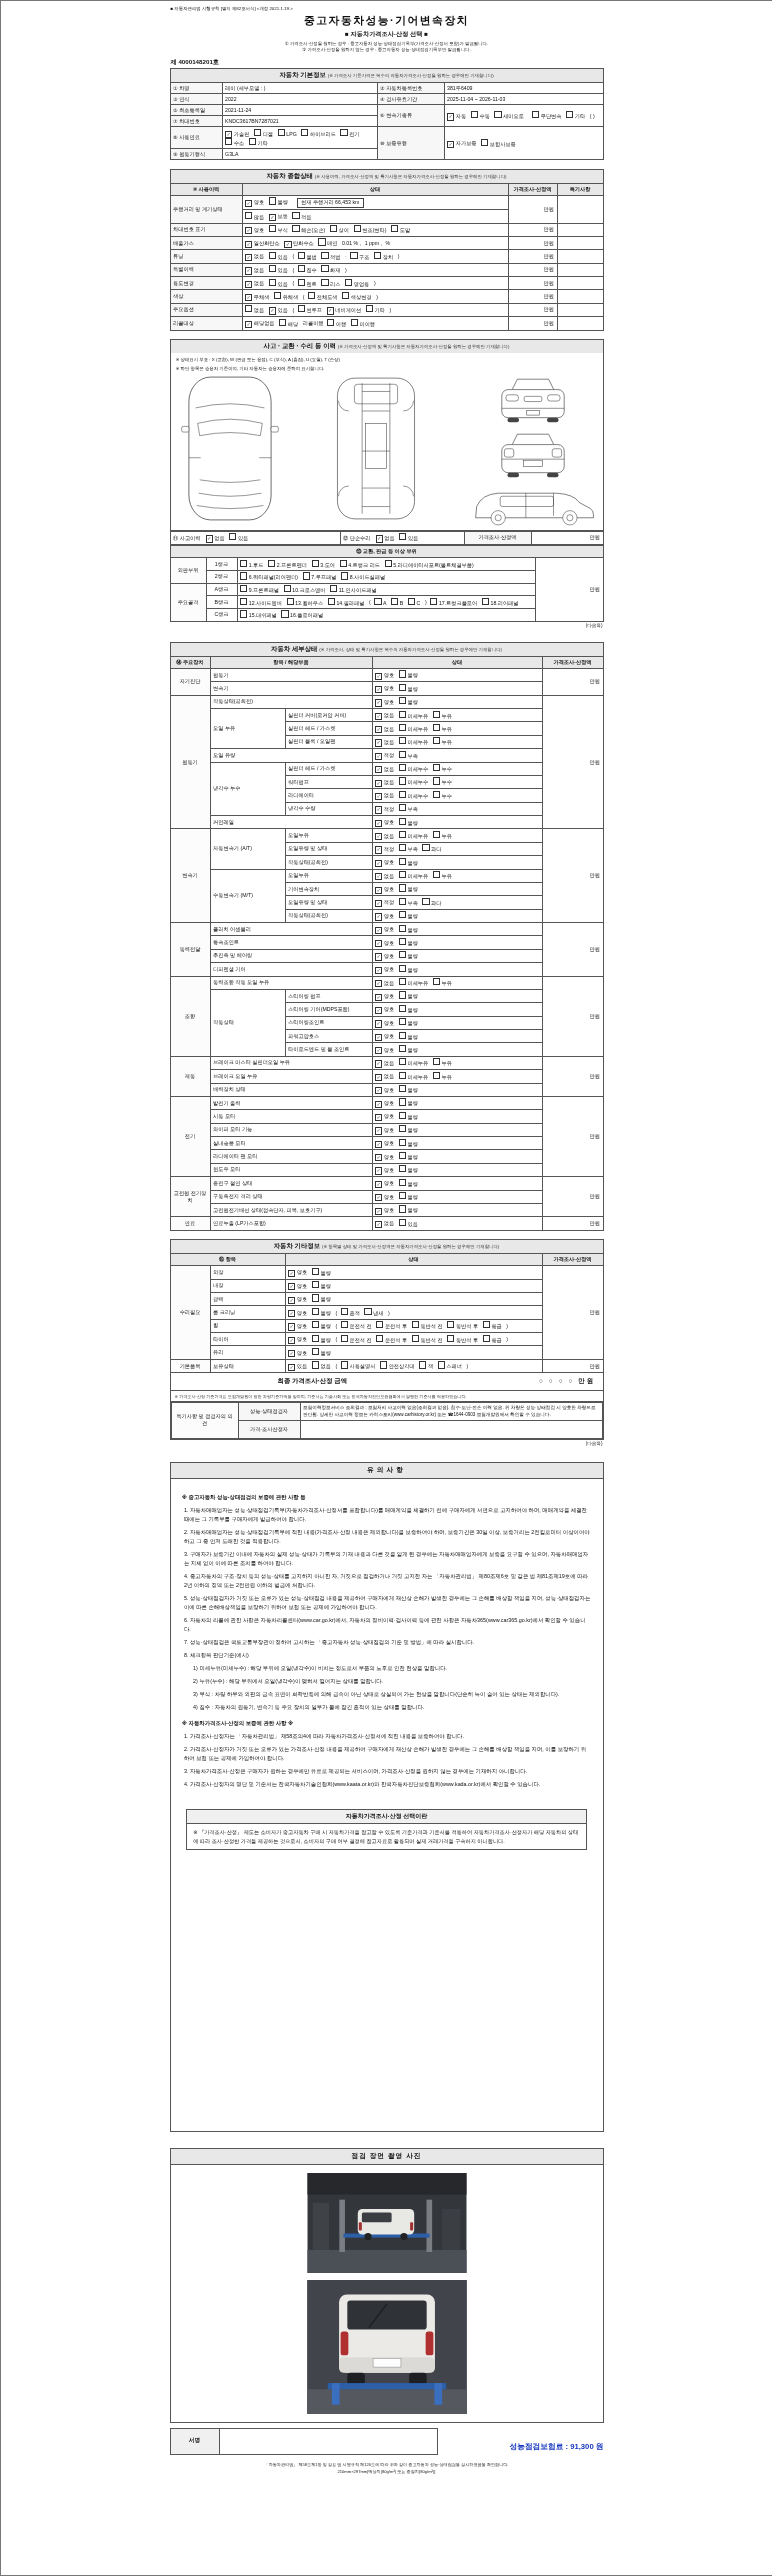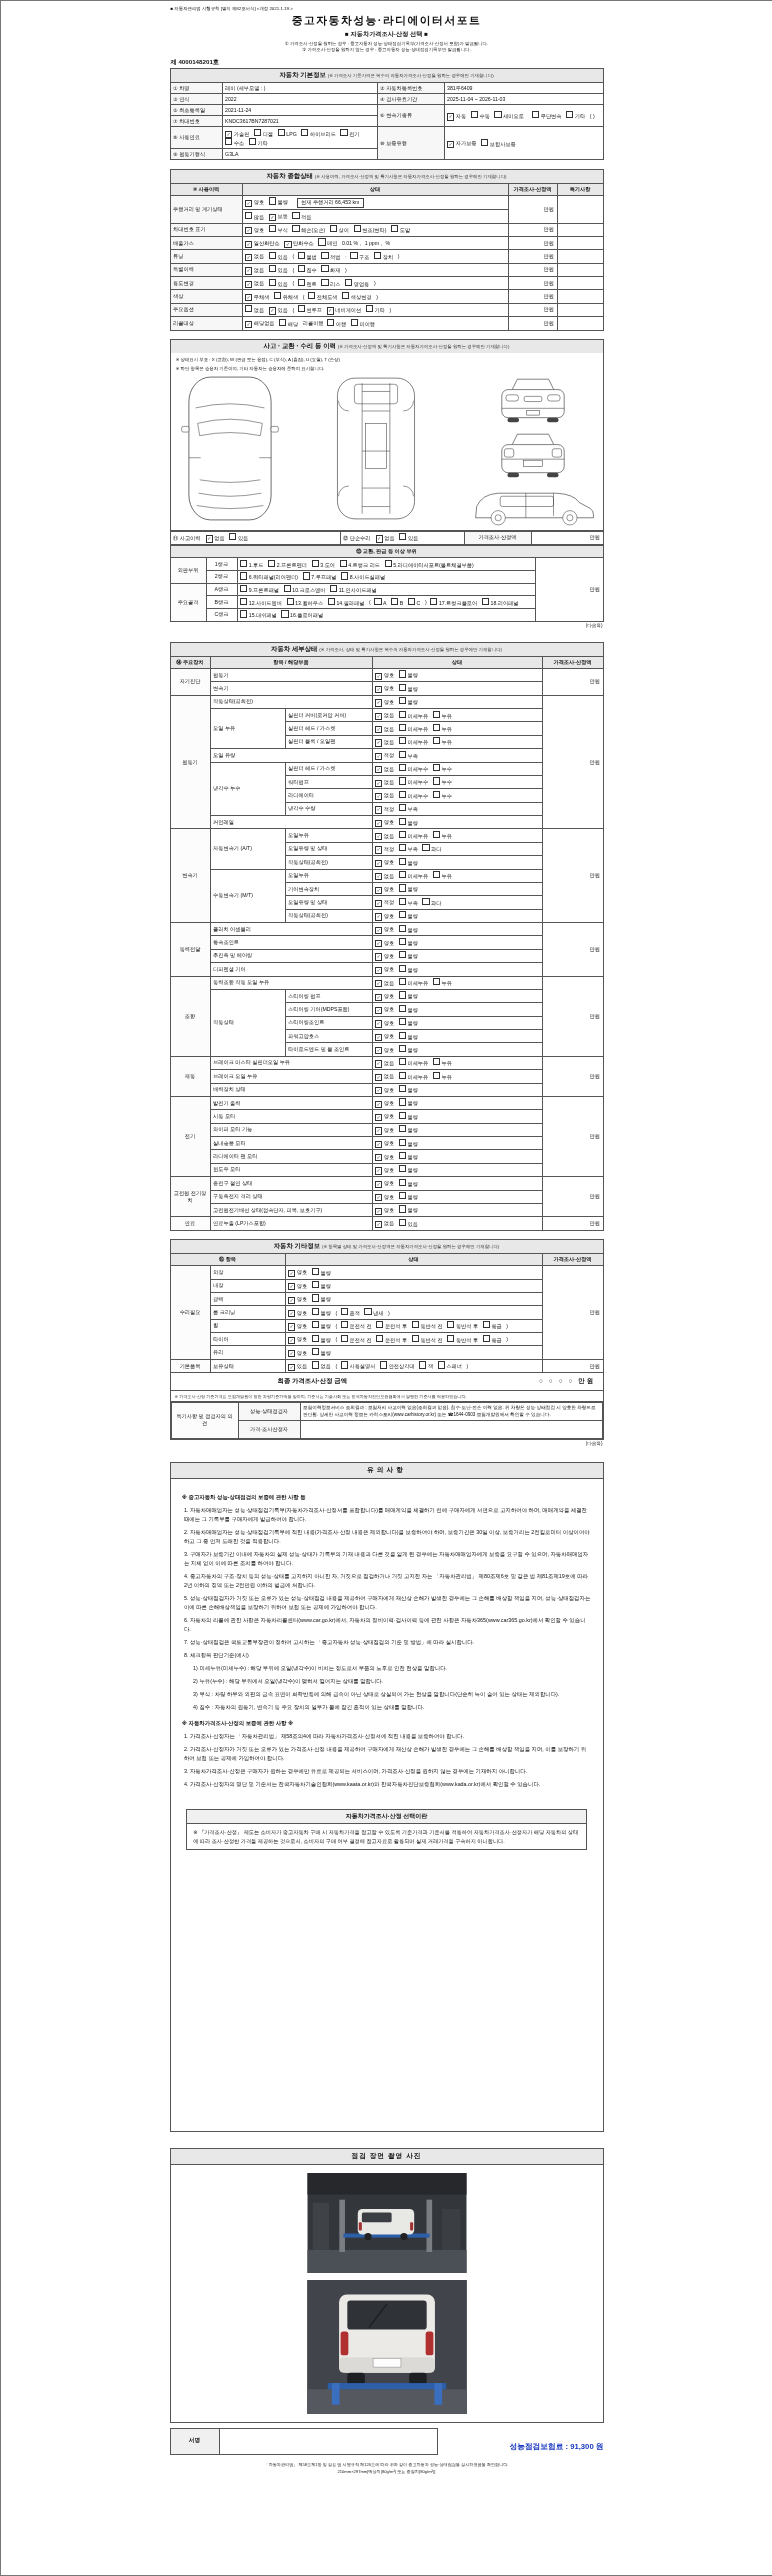--- a/index.html
+++ b/index.html
@@ -63,21 +63,21 @@
   .sign-blank{height:23px;background:#fff;}
   .fee{flex:1;text-align:right;font-size:7.7px;font-weight:bold;padding-bottom:3.1px;}
   .footer{margin-top:7.2px;text-align:center;font-size:4.1px;color:#222;line-height:1.7;}
 </style>
 </head>
 <body>
 
 <div class="doc">
 
   <div class="formref">■ 자동차관리법 시행규칙 [별지 제82호서식] &lt;개정 2021.1.19.&gt;</div>
-  <div class="main-title">중고자동차성능·라디에이터서포트</div>
+  <div class="main-title">중고자동차성능·기어변속장치</div>
   <div class="sub-title">■ 자동차가격조사·산정 선택 ■</div>
   <div class="hnote">① 가격조사·산정을 원하는 경우 : 중고자동차 성능·상태점검기록부(가격조사·산정서 포함)가 발급됩니다.</div>
   <div class="hnote">② 가격조사·산정을 원하지 않는 경우 : 중고자동차 성능·상태점검기록부만 발급됩니다.</div>
   <div class="docno">제 4000148201호</div>
 
   <div class="sec-head">
     <span>자동차 기본정보</span>
     <span class="note">(※ 가격조사 기준가격은 복수의 자동차가격조사·산정을 원하는 경우에만 기재합니다)</span>
   </div>
   <table class="frm">

